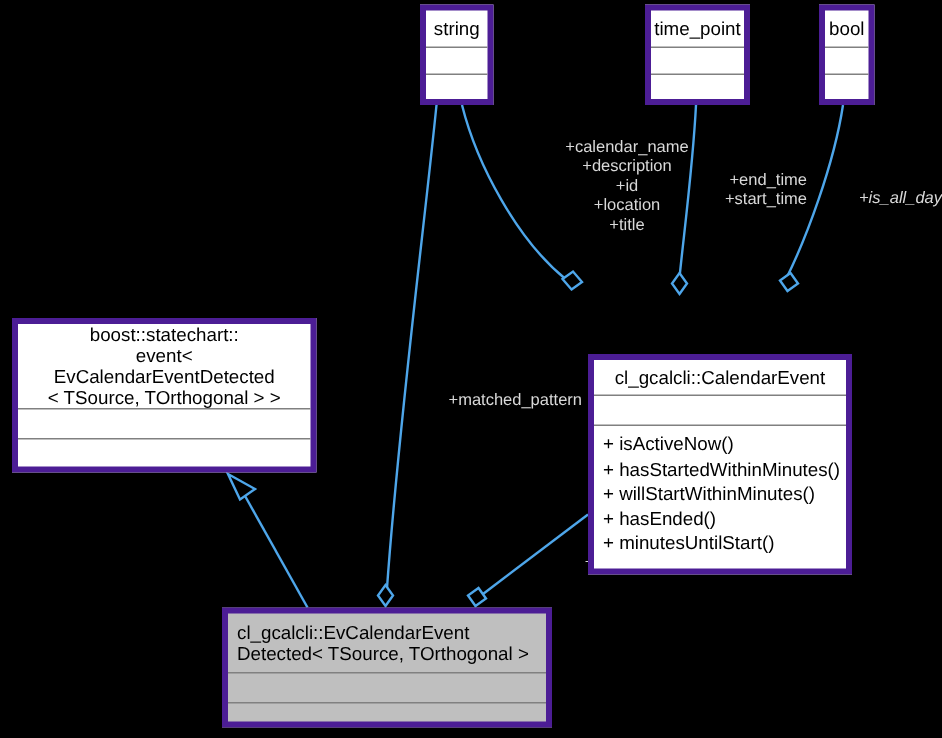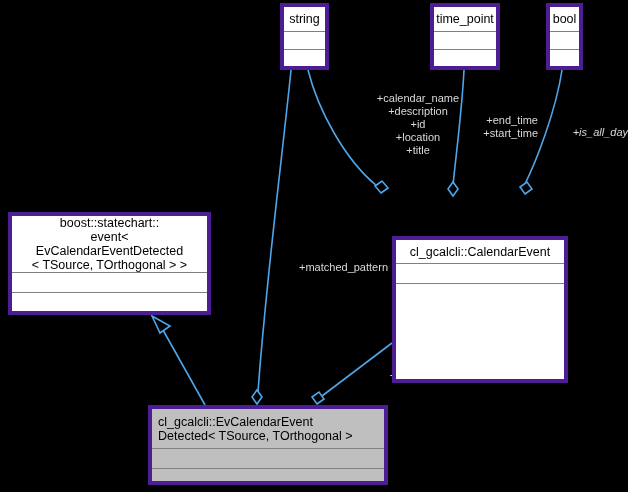--- a/index.html
+++ b/index.html
@@ -118,23 +118,30 @@
     <div class="cmp ops" style="height:20px;"></div>
   </div>
 
   <div class="node" style="left:392px;top:196px;width:176px;height:147px;margin-top:40px;">
     <div class="cmp title" style="height:24px;">
       <span class="title-txt">cl_gcalcli::CalendarEvent</span>
     </div>
     <div class="cmp attrs" style="height:20px;">
       <span class="title-txt"></span>
     </div>
+    <div class="cmp opsbox" style="flex:1;">
+      <div class="op">+  isActiveNow()</div>
+      <div class="op">+  hasStartedWithinMinutes()</div>
+      <div class="op">+  willStartWithinMinutes()</div>
+      <div class="op">+  hasEnded()</div>
+      <div class="op">+  minutesUntilStart()</div>
+    </div>
   </div>
 
-  <div class="node hl" style="left:148px;top:405px;width:240px;height:80px;">
+  <div class="node hl" style="left:148px;top:405px;width:220px;height:80px;">
     <div class="cmp title" style="height:40px;">
       <span class="title-txt left" style="padding-left:6px;">cl_gcalcli::EvCalendarEvent
 Detected&lt; TSource, TOrthogonal &gt;</span>
     </div>
     <div class="cmp attrs" style="height:20px;">
       <span class="title-txt"></span>
     </div>
     <div class="cmp ops" style="flex:1;"></div>
   </div>
 

